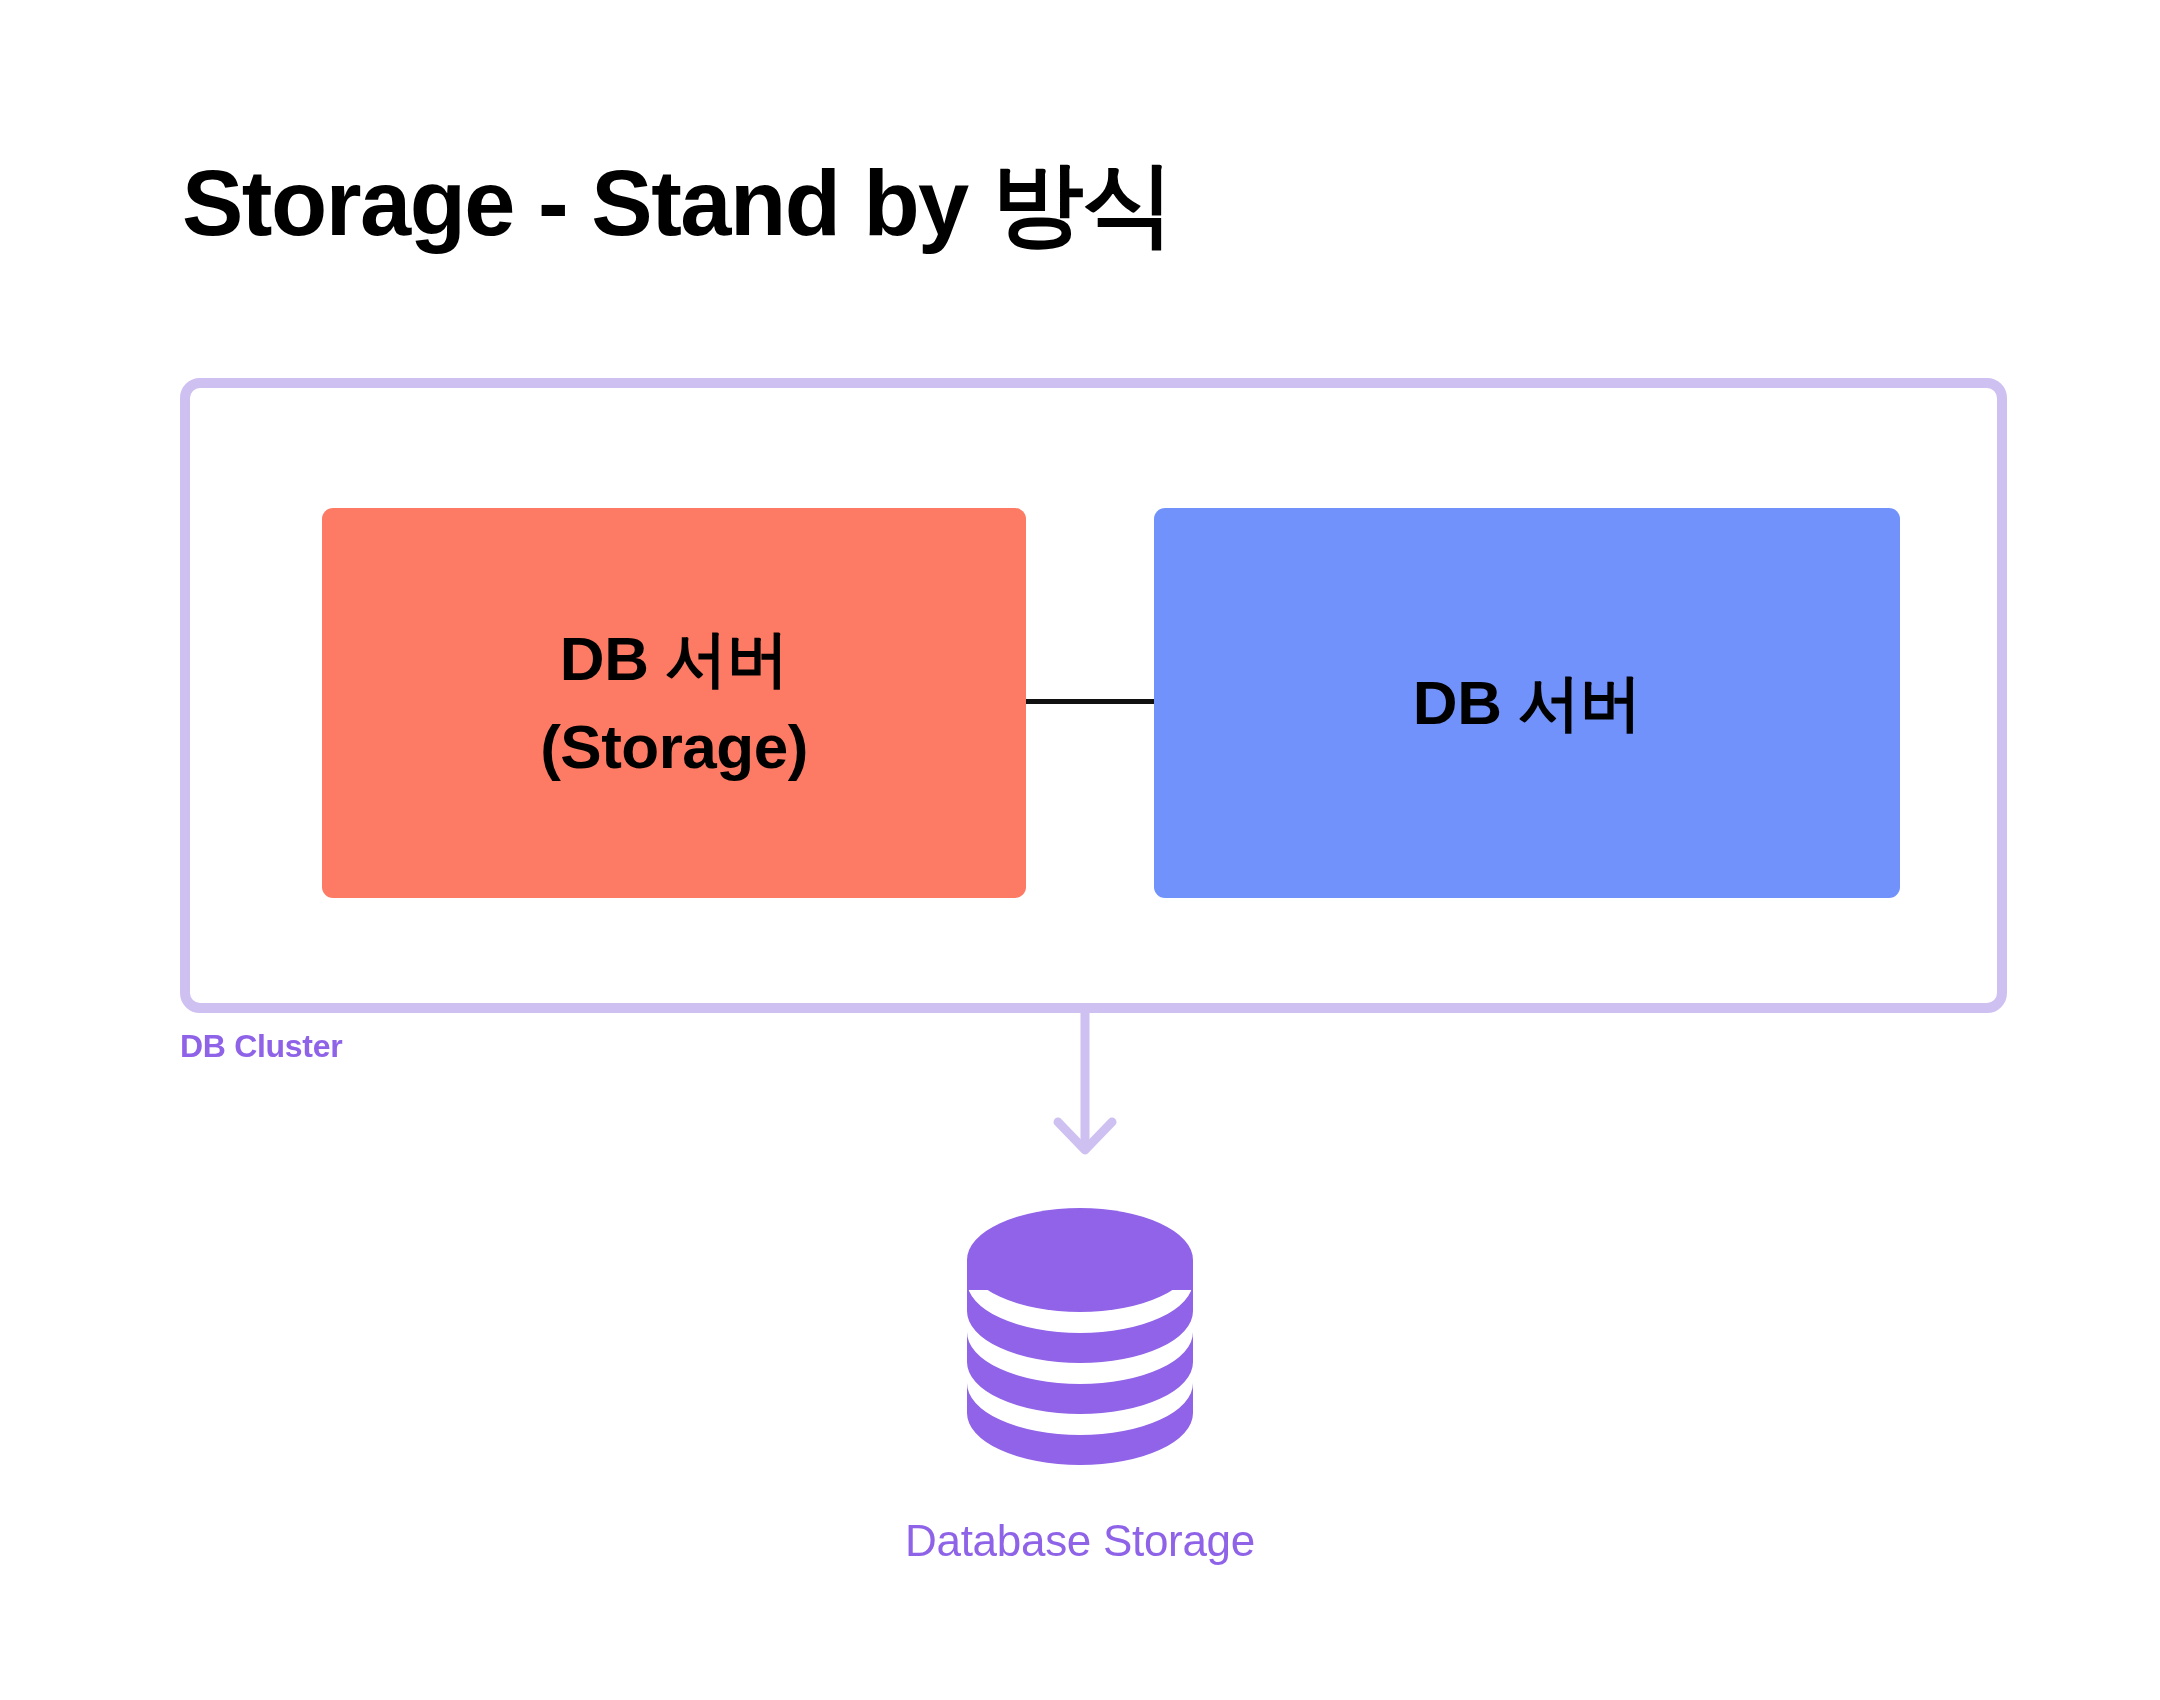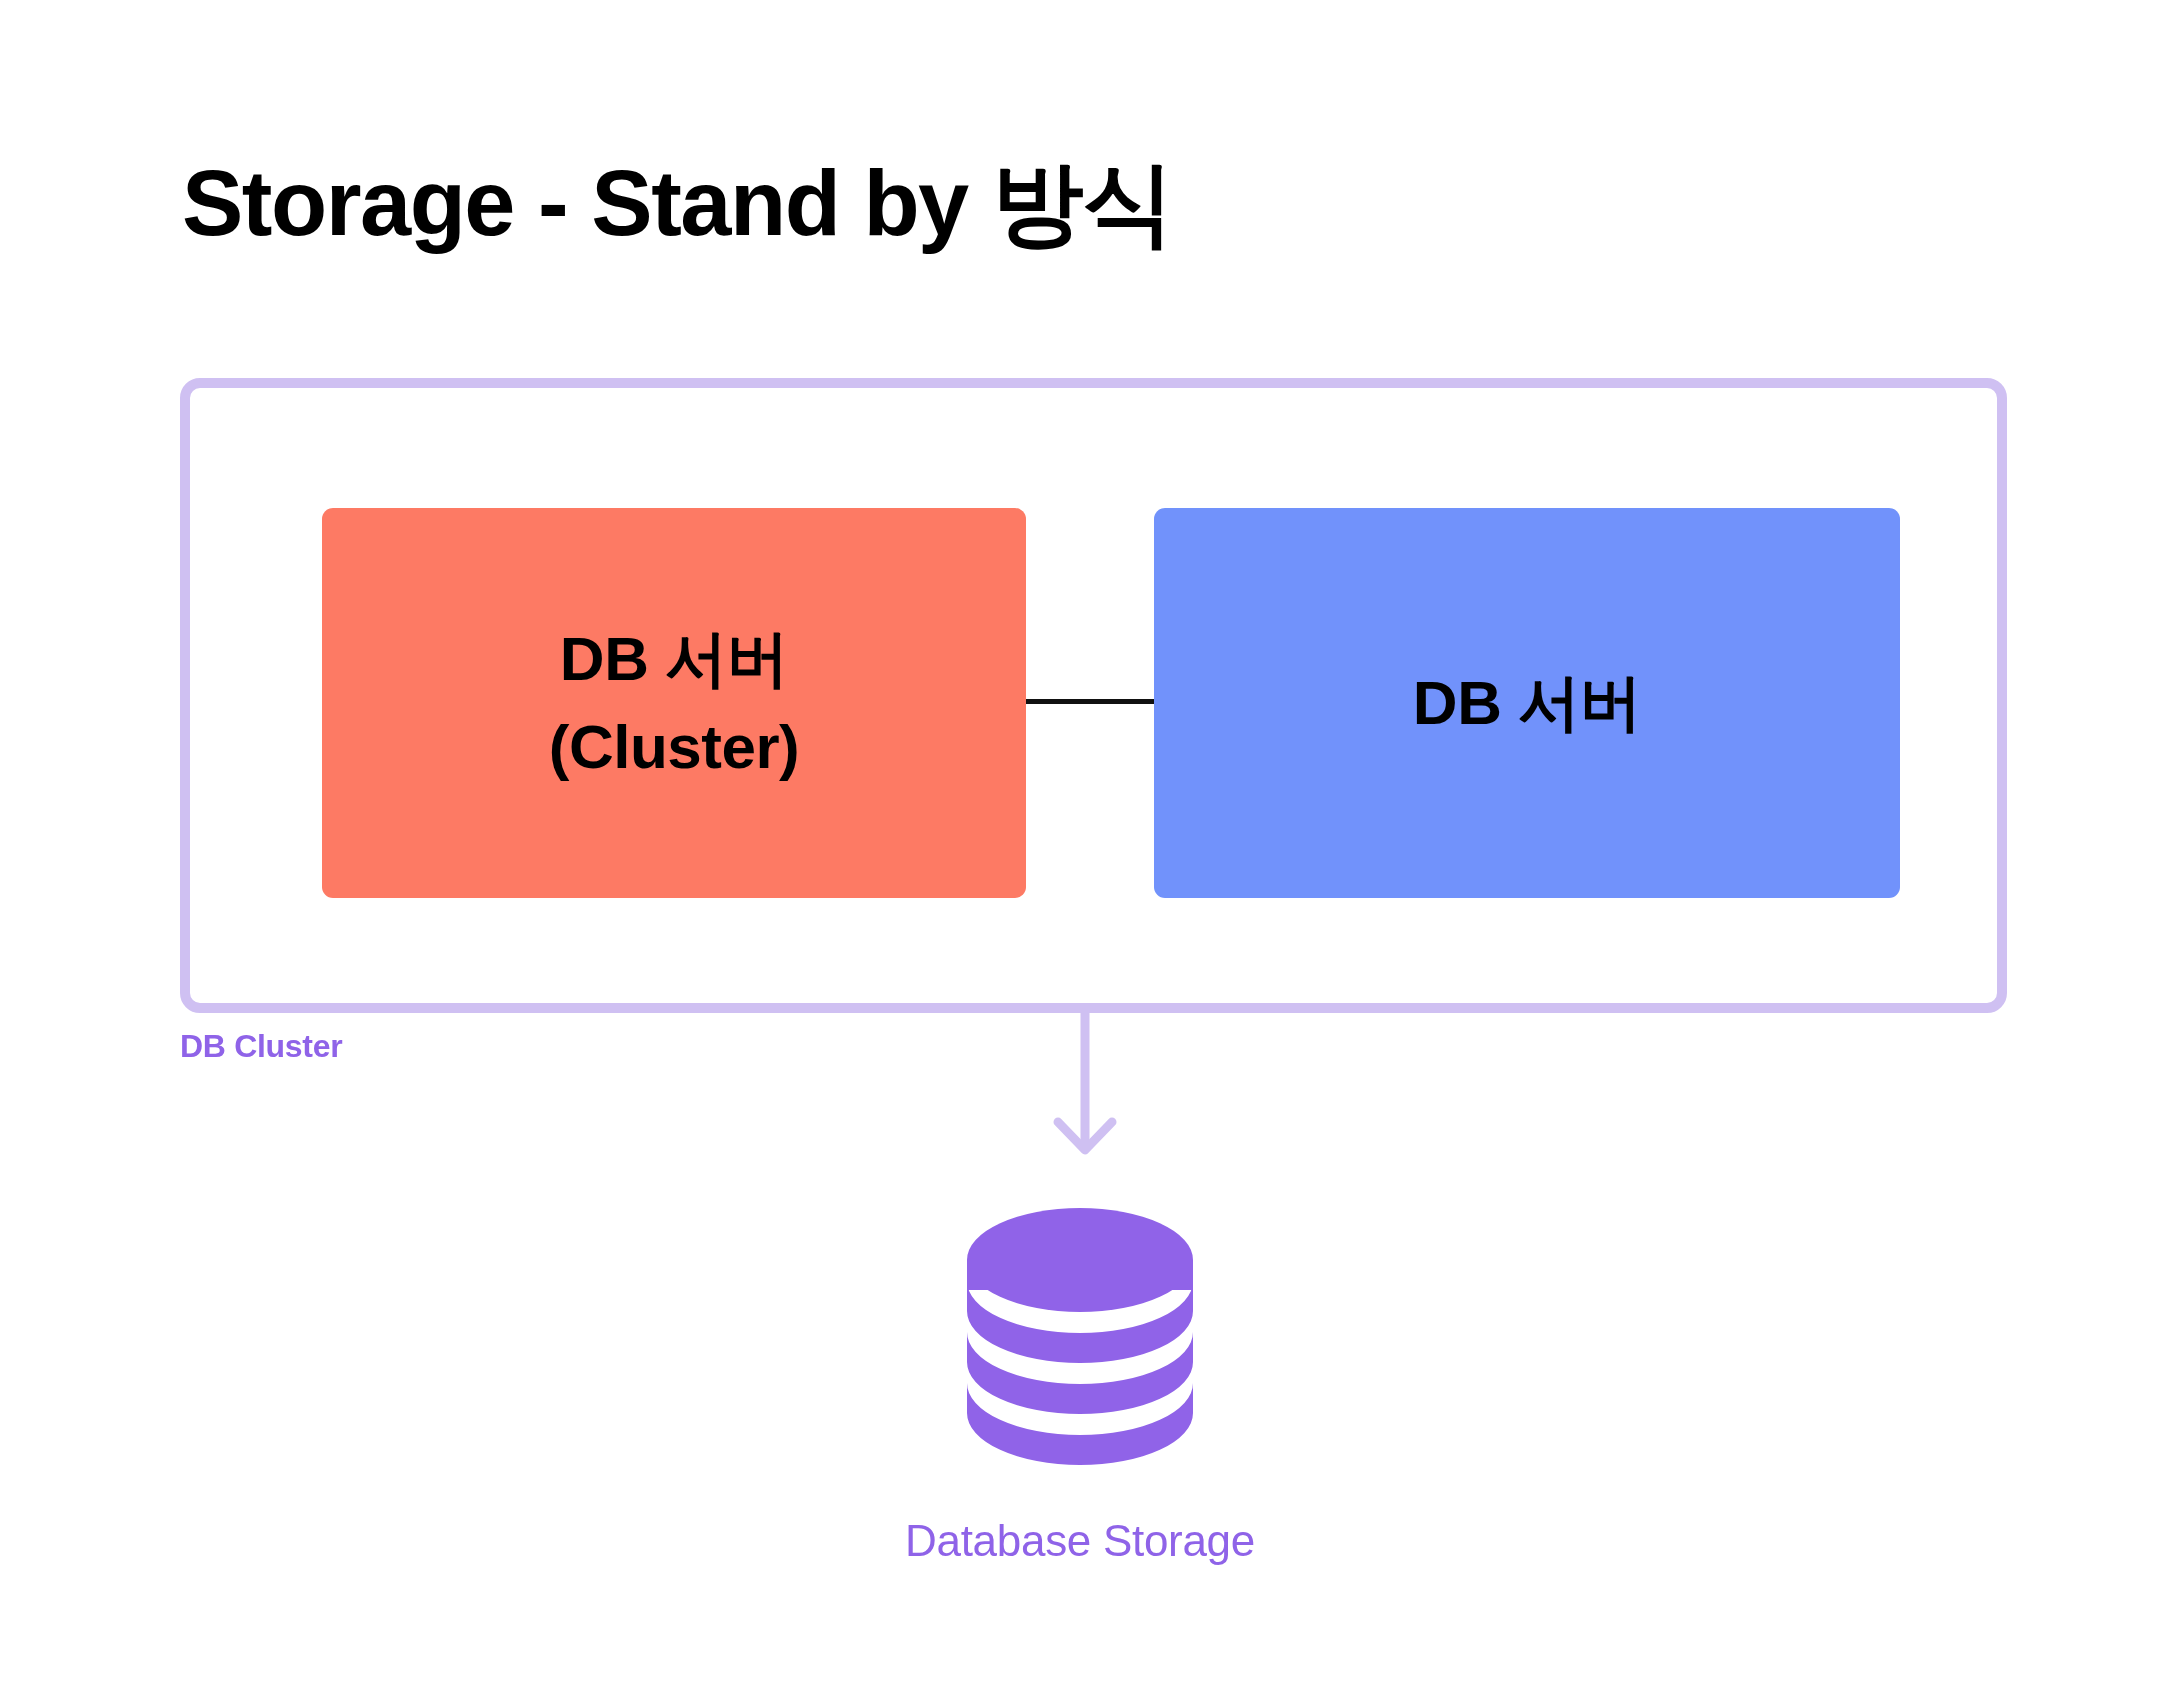--- a/index.html
+++ b/index.html
@@ -127,21 +127,21 @@
 </style>
 </head>
 <body>
 
 <div id="page-title">Storage - Stand by 방식</div>
 
 <div id="cluster-box">
 
   <div class="server-node" id="node-active" style="left:132px; top:120px;">
     <div class="node-line">DB 서버</div>
-    <div class="node-line">(Cluster)</div>
+    <div class="node-line">(Storage)</div>
   </div>
 
   <div class="server-node" id="node-standby" style="left:964px; top:120px;">
     <div class="node-line">DB 서버</div>
   </div>
 
   <div id="node-connector" style="left:836px; top:311px;"></div>
 </div>
 
 <div id="cluster-label">DB Cluster</div>

